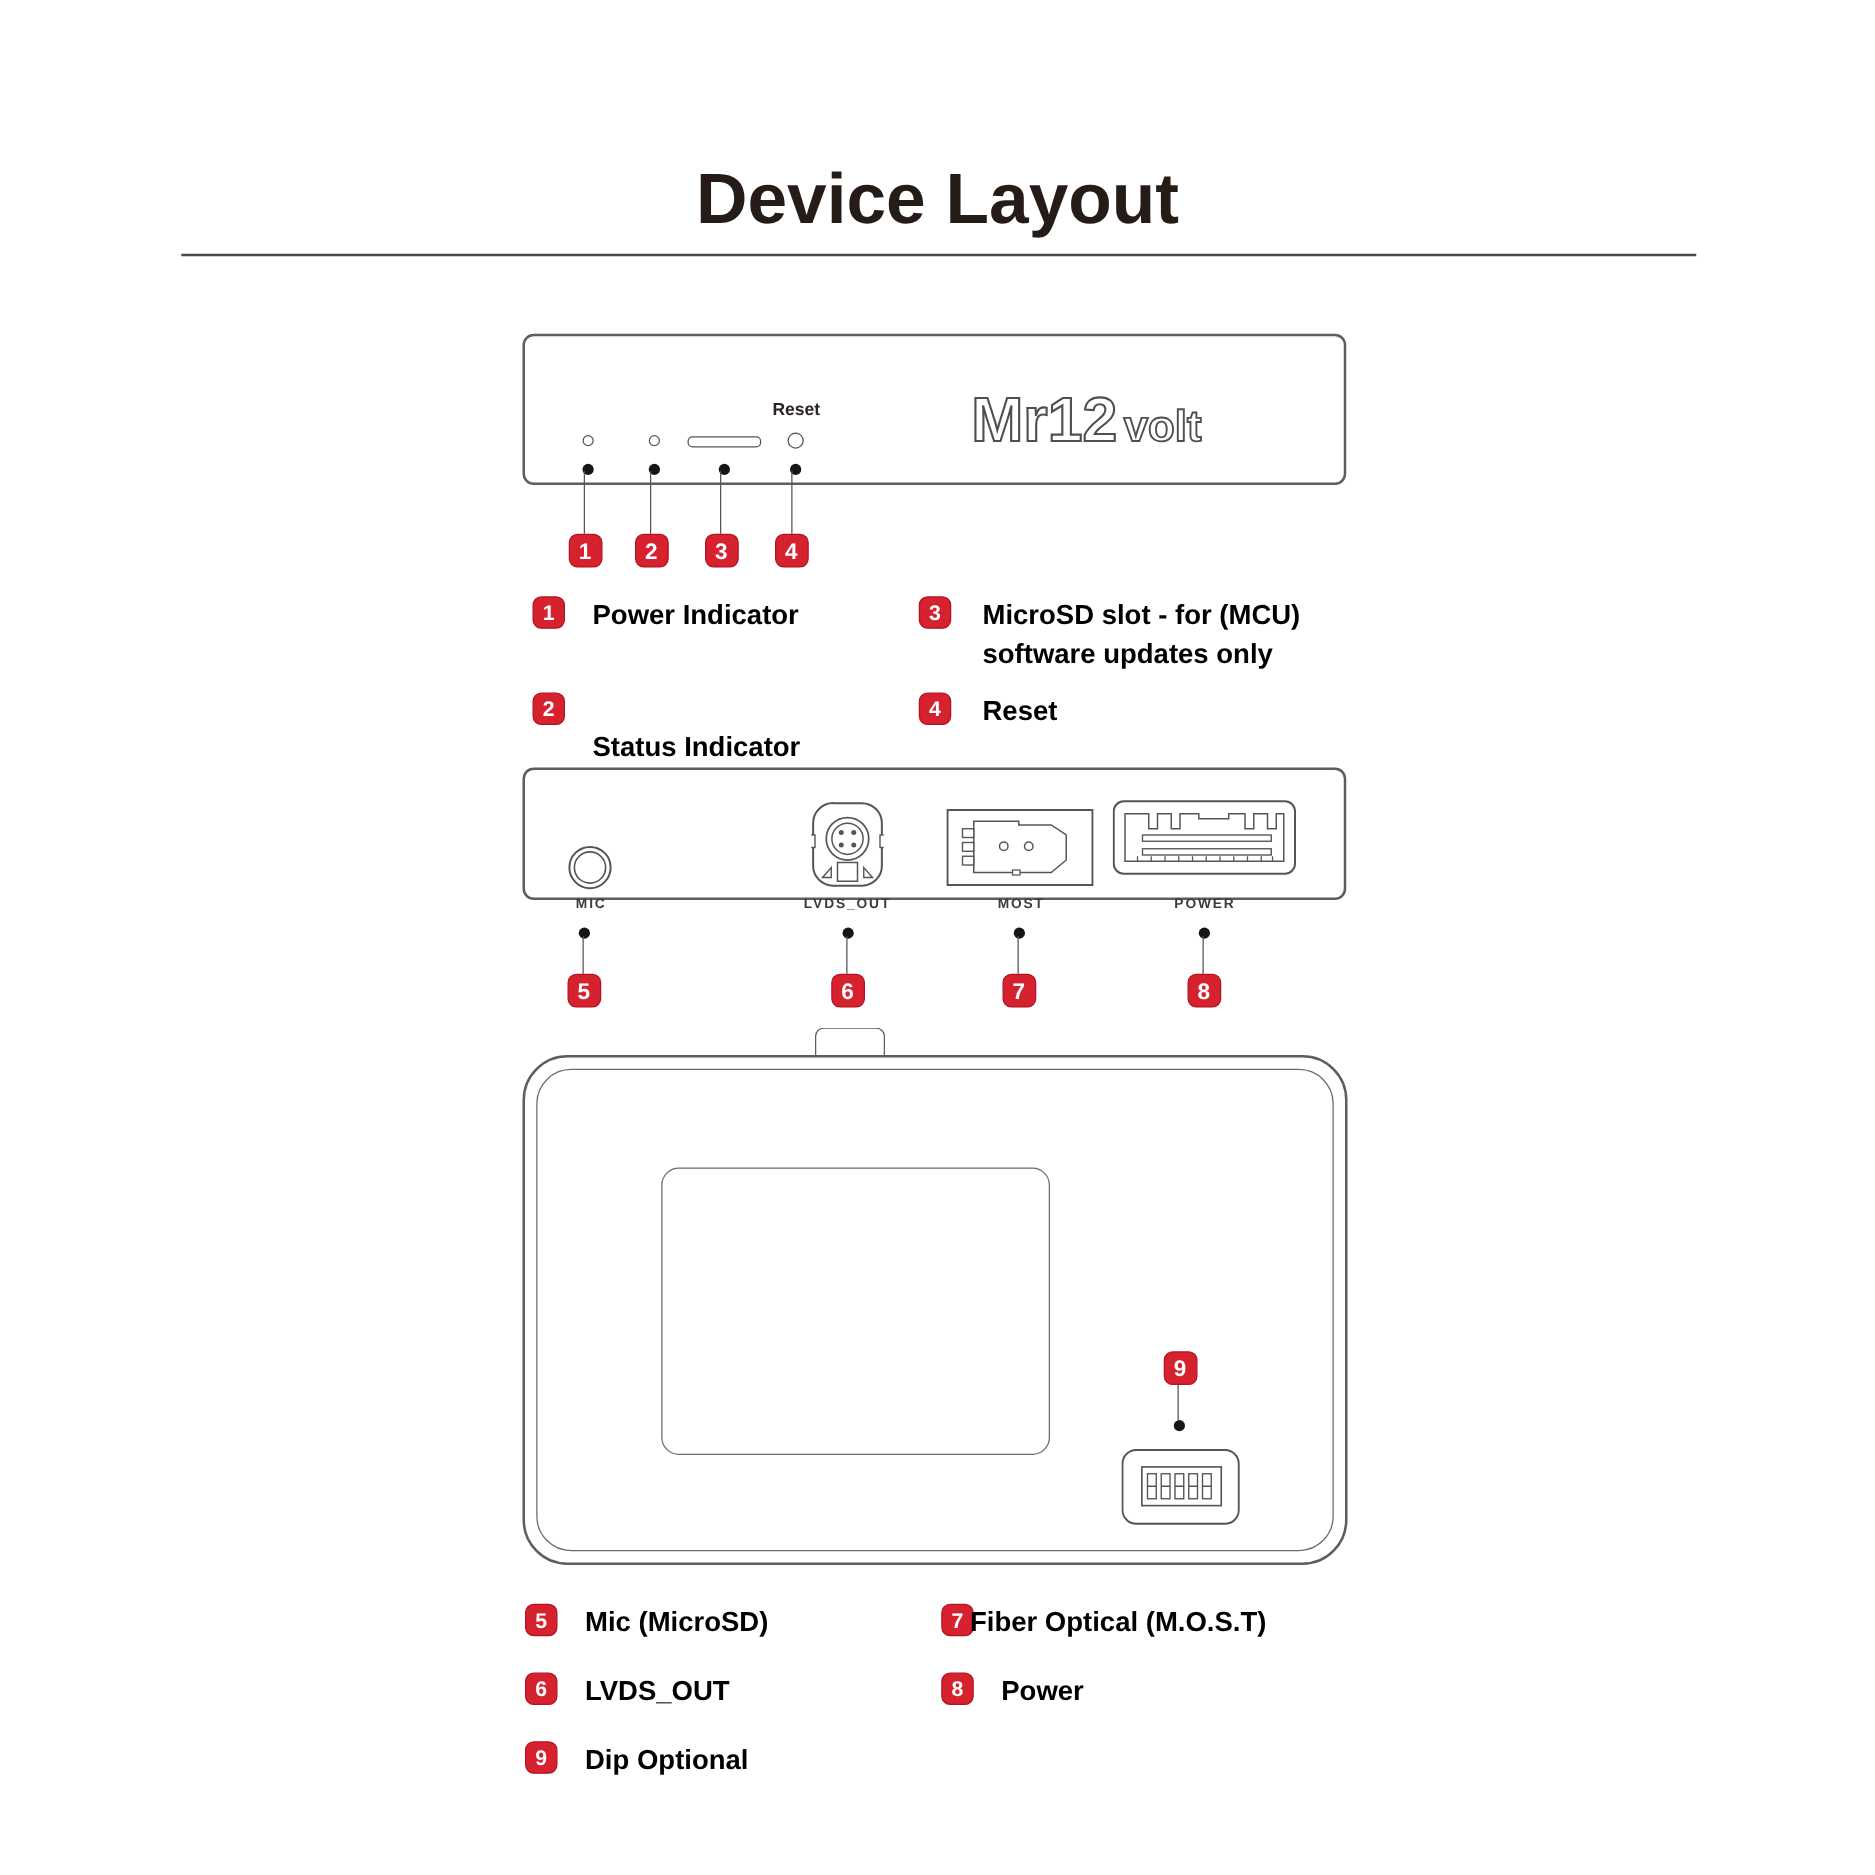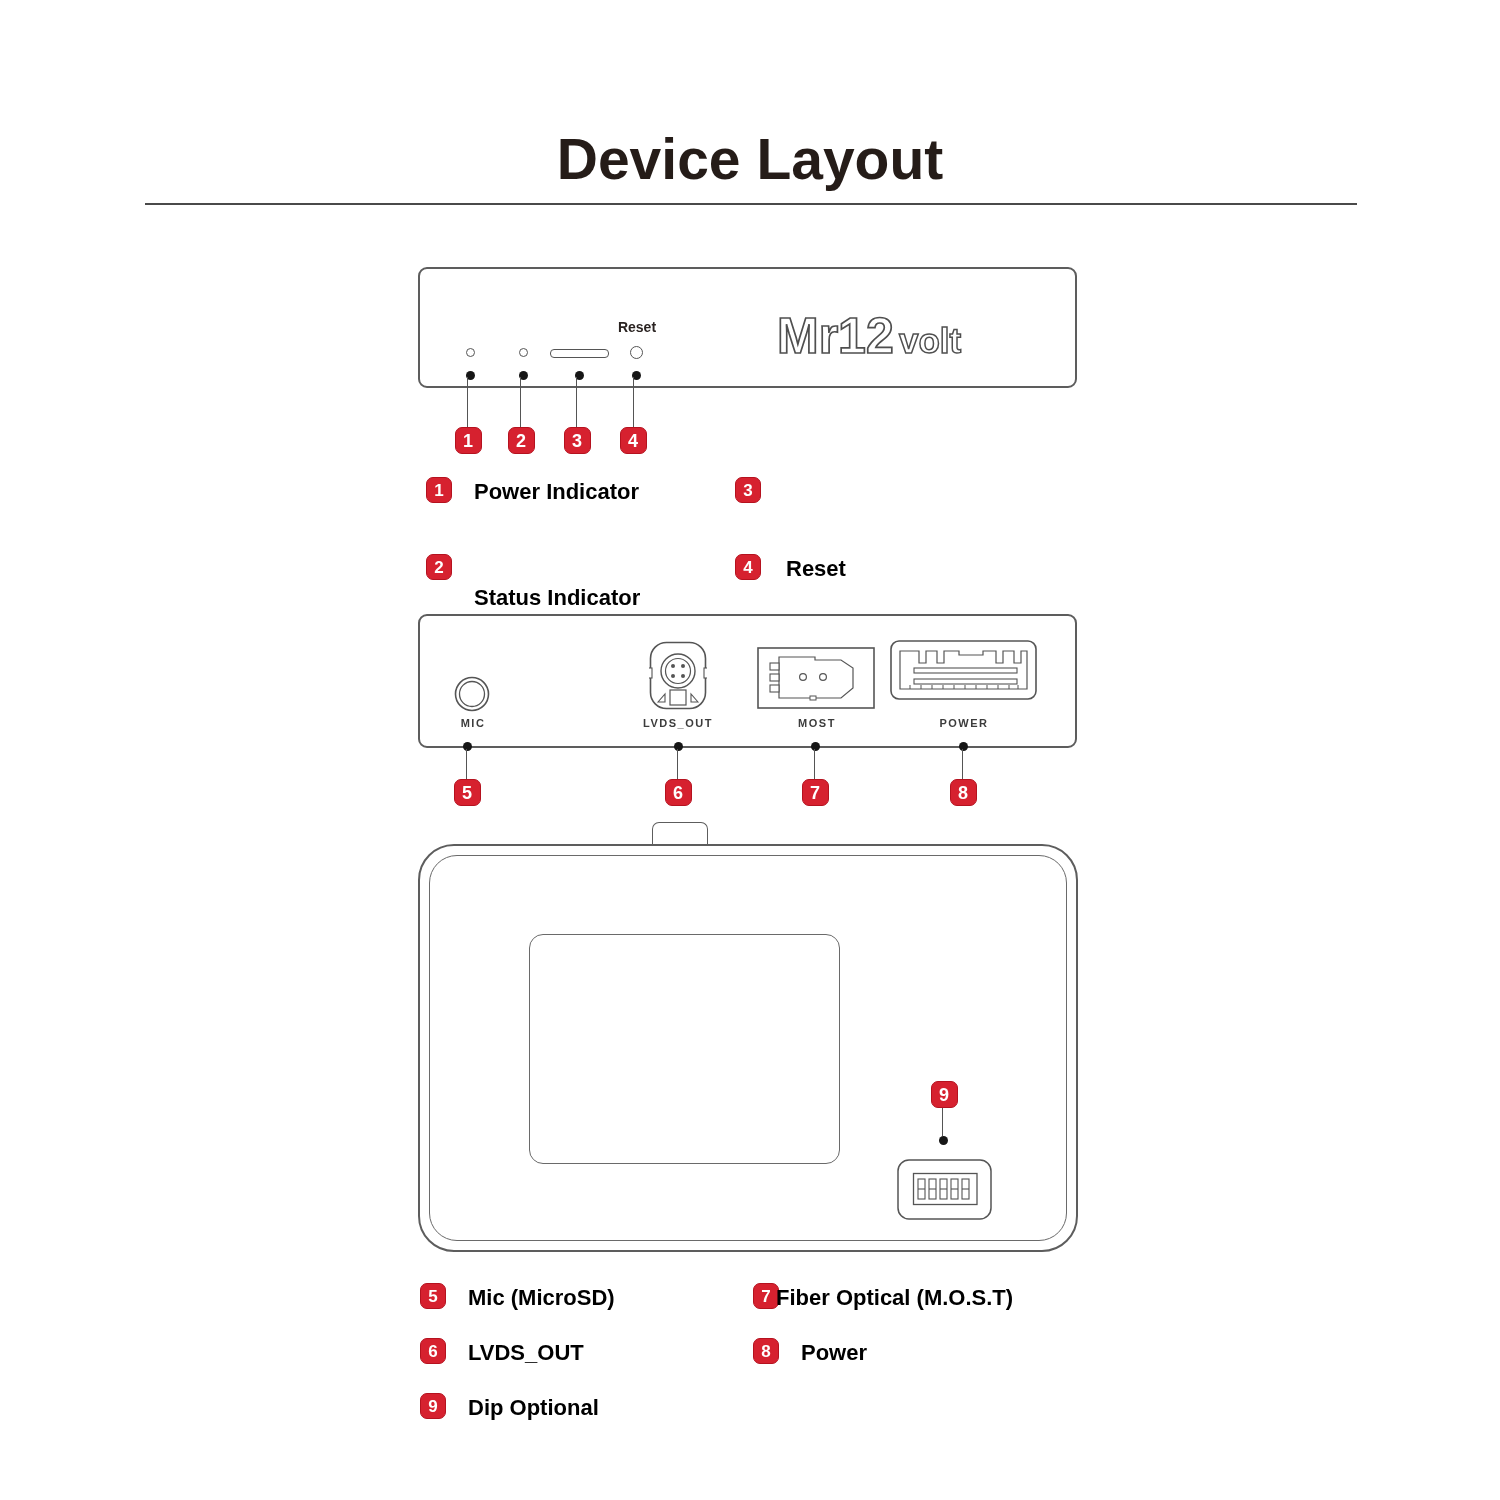--- a/index.html
+++ b/index.html
@@ -5,21 +5,21 @@
   * { margin:0; padding:0; box-sizing:border-box; }
   html,body { width:1500px; height:1500px; background:#ffffff; font-family:"Liberation Sans",sans-serif; }
   #canvas { position:relative; width:1500px; height:1500px; background:#fff; overflow:hidden; }
 
   .title { position:absolute; top:96px; left:0; width:1500px; text-align:center;
            font-size:57px; font-weight:bold; color:#251c18; letter-spacing:0px;margin-top:30px; }
   .divider { position:absolute; top:203px; left:145px; width:1212px; height:2px; background:#4a4a4a; }
 
   .panel { position:absolute; border:2px solid #5d5d5d; border-radius:9px; background:#fff; }
   #front-panel { left:418px; top:267px; width:659px; height:121px; }
-  #rear-panel  { left:418px; top:614px; width:659px; height:134px; }
+  #rear-panel  { left:418px; top:614px; width:659px; height:106px; }
 
   .led { position:absolute; width:9px; height:9px; border:1.6px solid #555; border-radius:50%; background:#fff; }
   .slot { position:absolute; left:130px; top:80px; width:59px; height:9px; border:1.6px solid #555; border-radius:4px; background:#fff; }
   .reset-hole { position:absolute; left:210px; top:77px; width:13px; height:13px; border:1.6px solid #555; border-radius:50%; background:#fff; }
   .reset-label { position:absolute; left:182px; top:50px; width:70px; text-align:center;
                  font-size:14px; font-weight:bold; color:#2a2321; }
 
   .dot { position:absolute; width:9px; height:9px; background:#161616; border-radius:50%; }
   .leader { position:absolute; width:0px; border-left:1.6px solid #555; }
 
@@ -79,20 +79,24 @@
   <div class="leader" style="left:633px; top:377px; height:50px;"></div>
   <div class="badge" style="left:454.5px; top:427px;">1</div>
   <div class="badge" style="left:507.5px; top:427px;">2</div>
   <div class="badge" style="left:563.5px; top:427px;">3</div>
   <div class="badge" style="left:619.5px; top:427px;">4</div>
 
   <div class="badge sm" style="left:426px; top:477px;">1</div>
   <div class="legend-label" style="left:474px; top:478px;">Power Indicator</div>
 
   <div class="badge sm" style="left:735px; top:477px;">3</div>
+  <div class="legend-label two-line" style="left:786px; top:476px;">
+    <span class="l1">MicroSD slot - for (MCU)</span>
+    <span class="l2">software updates only</span>
+  </div>
 
   <div class="badge sm" style="left:426px; top:554px;">2</div>
   <div class="legend-label" style="left:474px; top:584px;">Status Indicator</div>
 
   <div class="badge sm" style="left:735px; top:554px;">4</div>
   <div class="legend-label" style="left:786px; top:555px;">Reset</div>
 
   <div class="panel" id="rear-panel">
 
     <svg class="icon" style="left:33px; top:59px;" width="38" height="38" viewBox="0 0 38 38">

